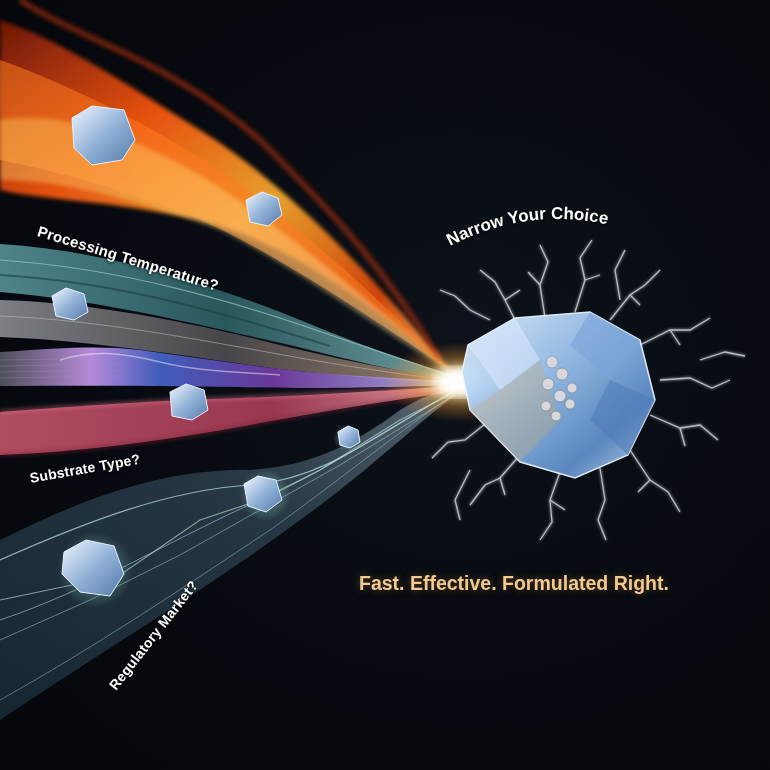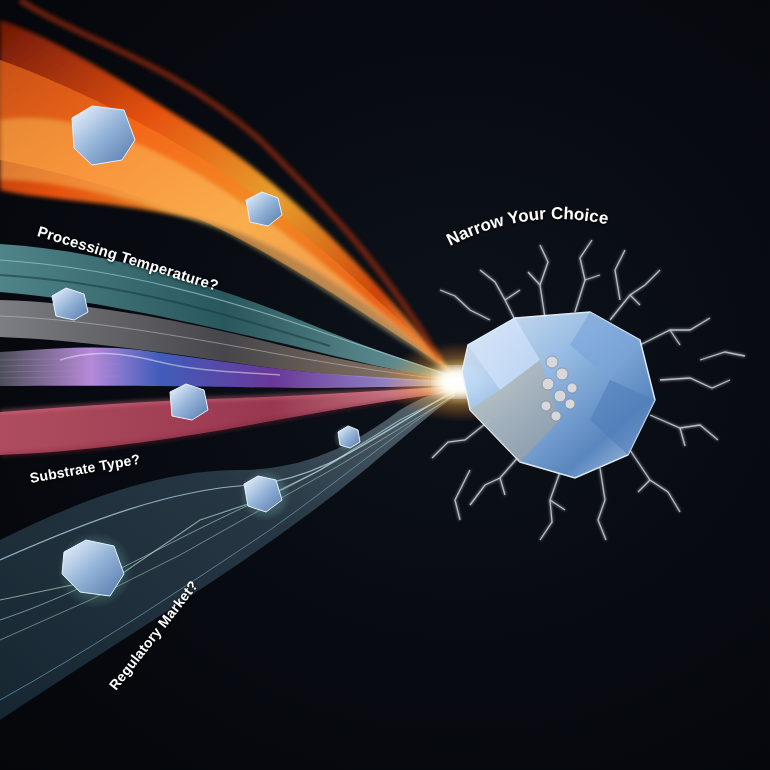--- a/index.html
+++ b/index.html
@@ -219,13 +219,14 @@
     </defs>
     <text fill="#ffffff" font-family="Liberation Sans, sans-serif" font-weight="bold" font-size="17" style="text-shadow:0 1px 2px #000;">
       <textPath href="#arcPath" startOffset="0">Narrow Your Choice</textPath>
     </text>
   </svg>
 
   <div class="label lbl-temp">Processing Temperature?</div>
   <div class="label lbl-sub">Substrate Type?</div>
   <div class="label lbl-reg">Regulatory Market?</div>
 
+  <div class="tagline">Fast. Effective. Formulated Right.</div>
 </div>
 
 </body></html>

